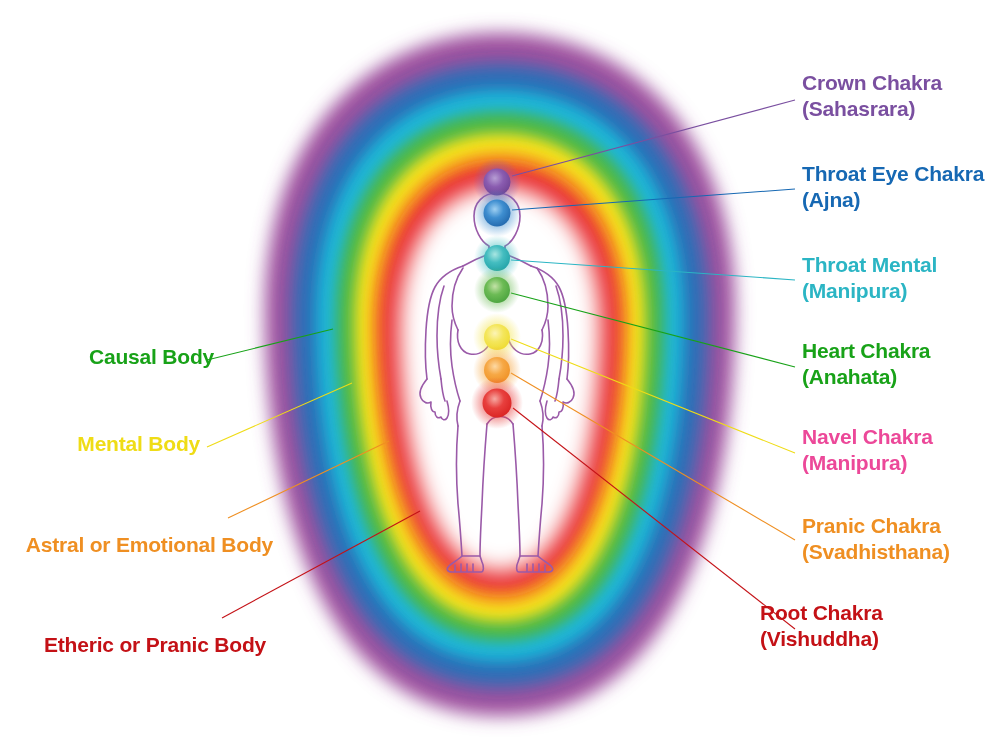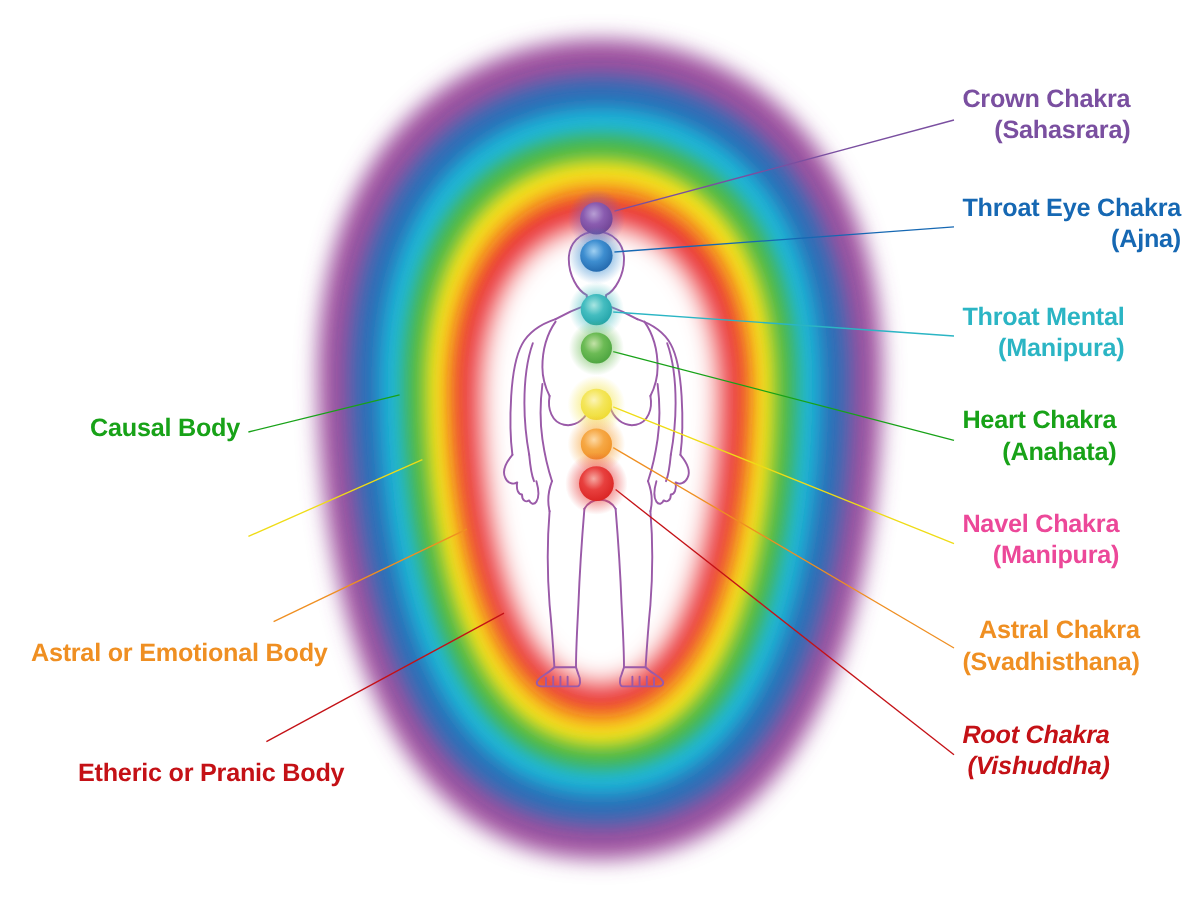--- a/index.html
+++ b/index.html
@@ -29,21 +29,21 @@
   }
   .label {
     position: absolute;
     font-weight: bold;
     font-size: 21px;
     line-height: 26px;
     letter-spacing: -0.2px;
     white-space: nowrap;
   }
   .label .l2 { display: block; }
-  .label.right { text-align: right; }
+  .label.right { text-align: left; }
   .label.left { text-align: right; }
 </style>
 </head>
 <body>
 
 <div id="stage">
 
   <svg class="layer" viewBox="0 0 1000 748" xmlns="http://www.w3.org/2000/svg">
     <defs>
       <filter id="blurA" x="-30%" y="-30%" width="160%" height="160%">
@@ -363,35 +363,38 @@
     <span>Heart Chakra</span>
     <span class="l2">(Anahata)</span>
   </div>
 
   <div class="label right" style="left:802px; top:424px; color:#ec4899;">
     <span>Navel Chakra</span>
     <span class="l2">(Manipura)</span>
   </div>
 
   <div class="label right" style="left:802px; top:513px; color:#ef8f22;">
-    <span>Astral Chakra</span>
+    <span>Pranic Chakra</span>
     <span class="l2">(Svadhisthana)</span>
   </div>
 
-  <div class="label right" style="left:802px; top:600px; color:#c41116;font-style:italic;">
+  <div class="label right" style="left:760px; top:600px; color:#c41116;">
     <span>Root Chakra</span>
     <span class="l2">(Vishuddha)</span>
   </div>
 
-  <div class="label left" style="left:0; width:200px; top:344px; color:#18a218;">
+  <div class="label left" style="left:0; width:200px; top:344px; color:#18a218;padding-left:14px;">
     <span>Causal Body</span>
   </div>
 
+  <div class="label left" style="left:0; width:200px; top:431px; color:#efdc16;">
+    <span>Mental Body</span>
+  </div>
 
   <div class="label left" style="left:0; width:273px; top:532px; color:#ef8f22;">
     <span>Astral or Emotional Body</span>
   </div>
 
-  <div class="label left" style="left:0; width:266px; top:632px; color:#c41116;margin-left:21px;">
+  <div class="label left" style="left:0; width:266px; top:632px; color:#c41116;">
     <span>Etheric or Pranic Body</span>
   </div>
 
 </div>
 
 </body></html>

